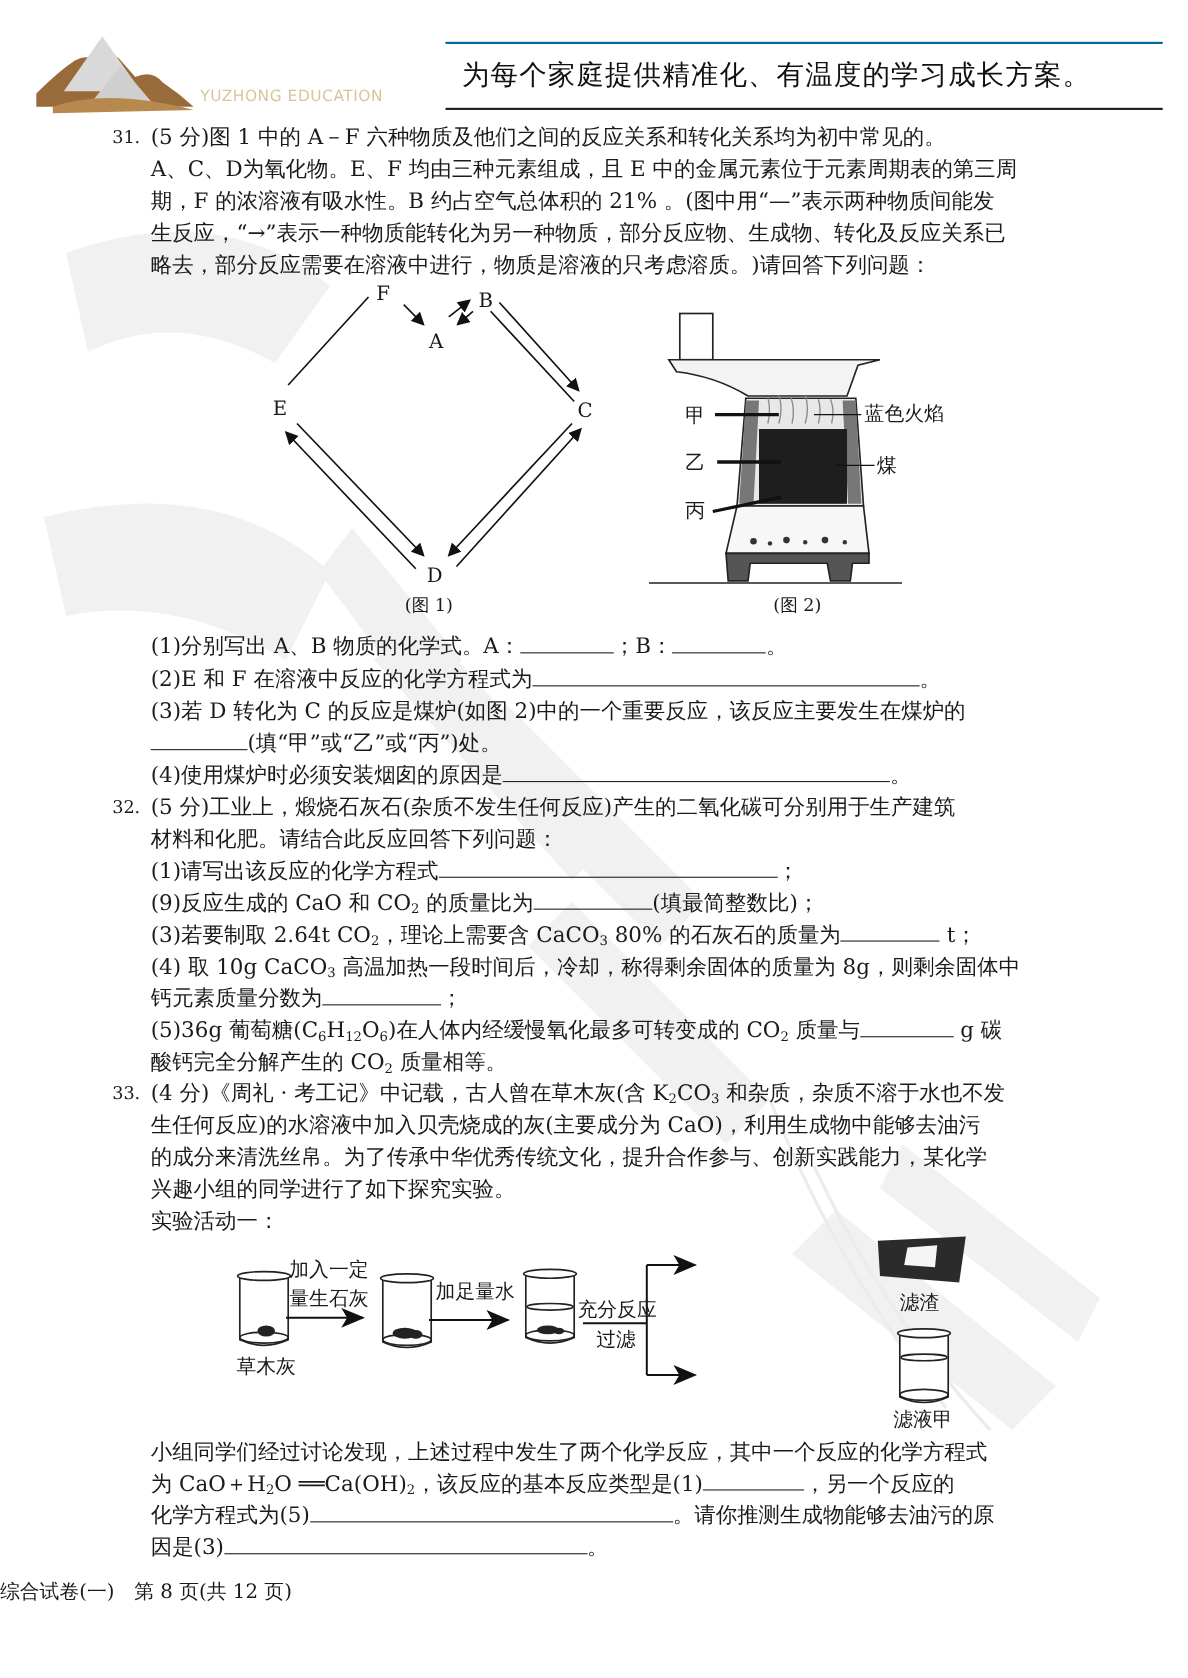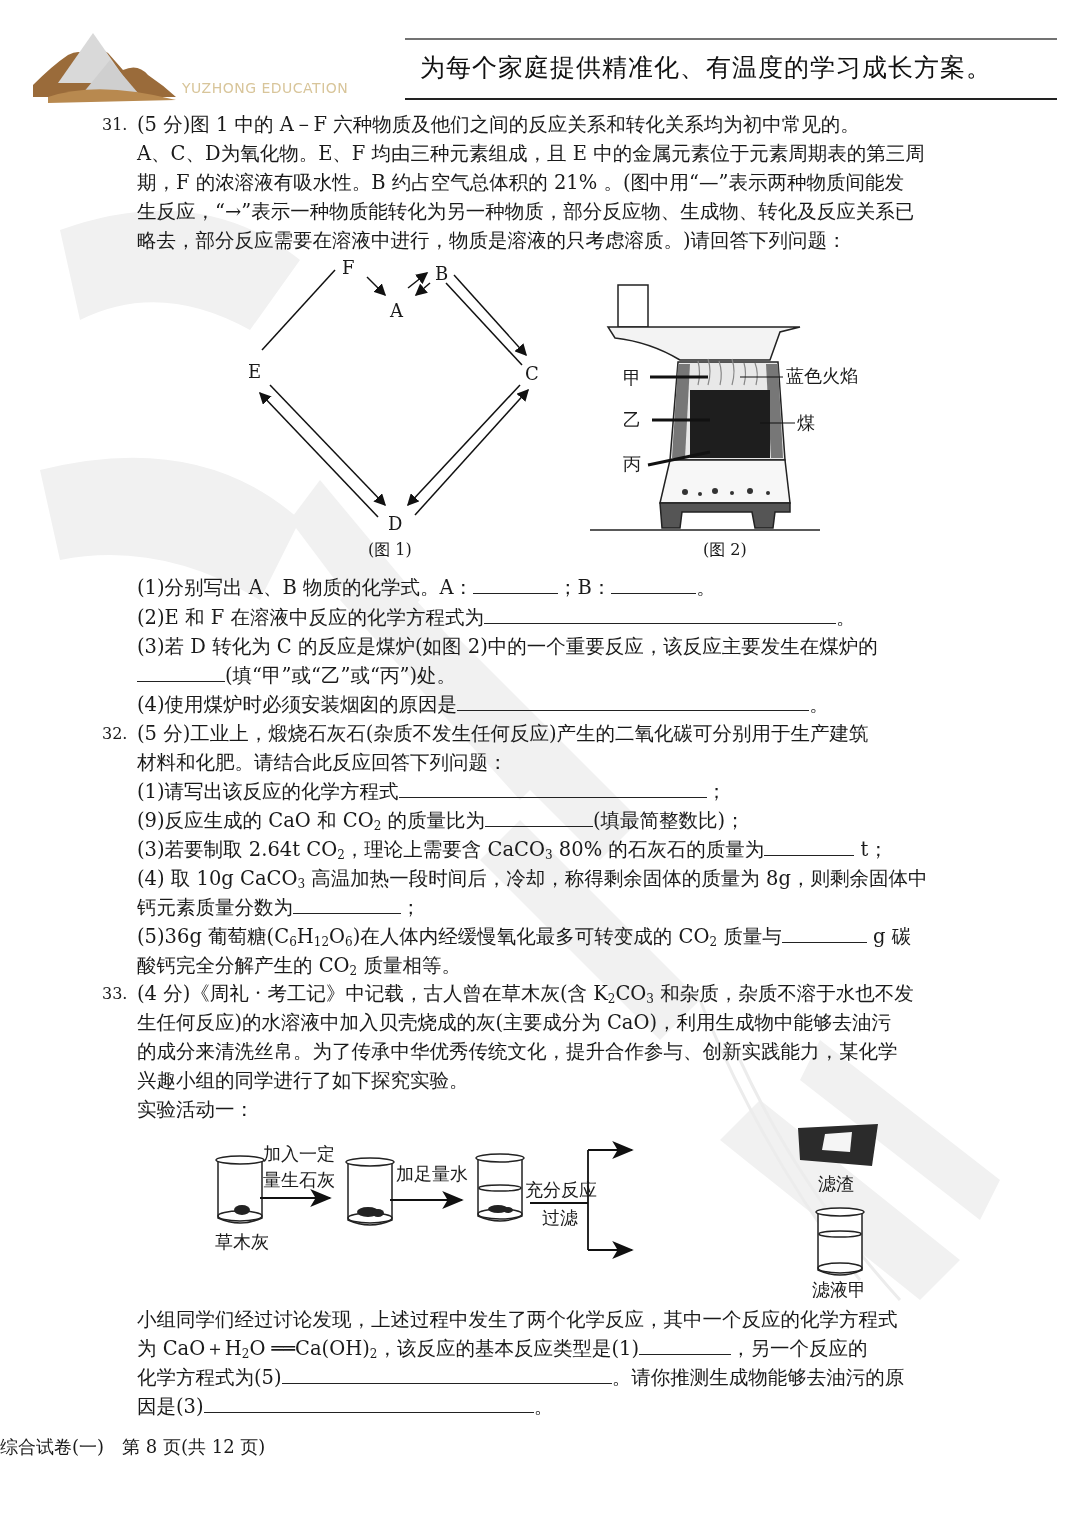--- a/index.html
+++ b/index.html
@@ -4,21 +4,21 @@
 <style>
   html, body { margin:0; padding:0; }
   body {
     width:1080px; height:1525px; background:#ffffff; position:relative; overflow:hidden;
     font-family: "DejaVu Serif", "Liberation Serif", serif; color:#1a1a1a;
   }
   .watermark { position:absolute; left:0; top:0; width:1080px; height:1525px; pointer-events:none; }
   .header { position:absolute; left:0; top:0; width:1080px; height:105px; }
   .brand-cn { position:absolute; left:180px; top:38px; font-family:"DejaVu Sans", sans-serif; font-size:40px; color:#8a8a8a; letter-spacing:6px; font-weight:normal; }
   .brand-en { position:absolute; left:182px; top:80px; font-family:"DejaVu Sans", sans-serif; font-size:14px; color:#d8c59a; letter-spacing:0.5px; }
-  .slogan-box { position:absolute; left:405px; top:38px; width:652px; height:58px; border-top:2px solid #737373; border-bottom:2px solid #222; }
+  .slogan-box { position:absolute; left:405px; top:38px; width:652px; height:58px; border-top:2px solid #0369a1; border-bottom:2px solid #222; }
   .slogan { position:absolute; left:15px; top:11px; font-family:"DejaVu Sans", sans-serif; font-size:25px; color:#111; letter-spacing:1px; white-space:nowrap; }
 
   .line { position:absolute; font-size:19.5px; line-height:29px; white-space:nowrap; }
   .qnum { position:absolute; font-size:16px; line-height:29px; }
   sub { font-size:12px; vertical-align:-3px; line-height:0; }
   .blank { display:inline-block; border-bottom:1px solid #222; height:18px; vertical-align:baseline; }
   .caption { position:absolute; font-size:16px; }
   .fig-label { position:absolute; font-size:18px; }
   .footer { position:absolute; left:0; width:924px; top:1435px; text-align:left; font-size:18px; }
 </style>

